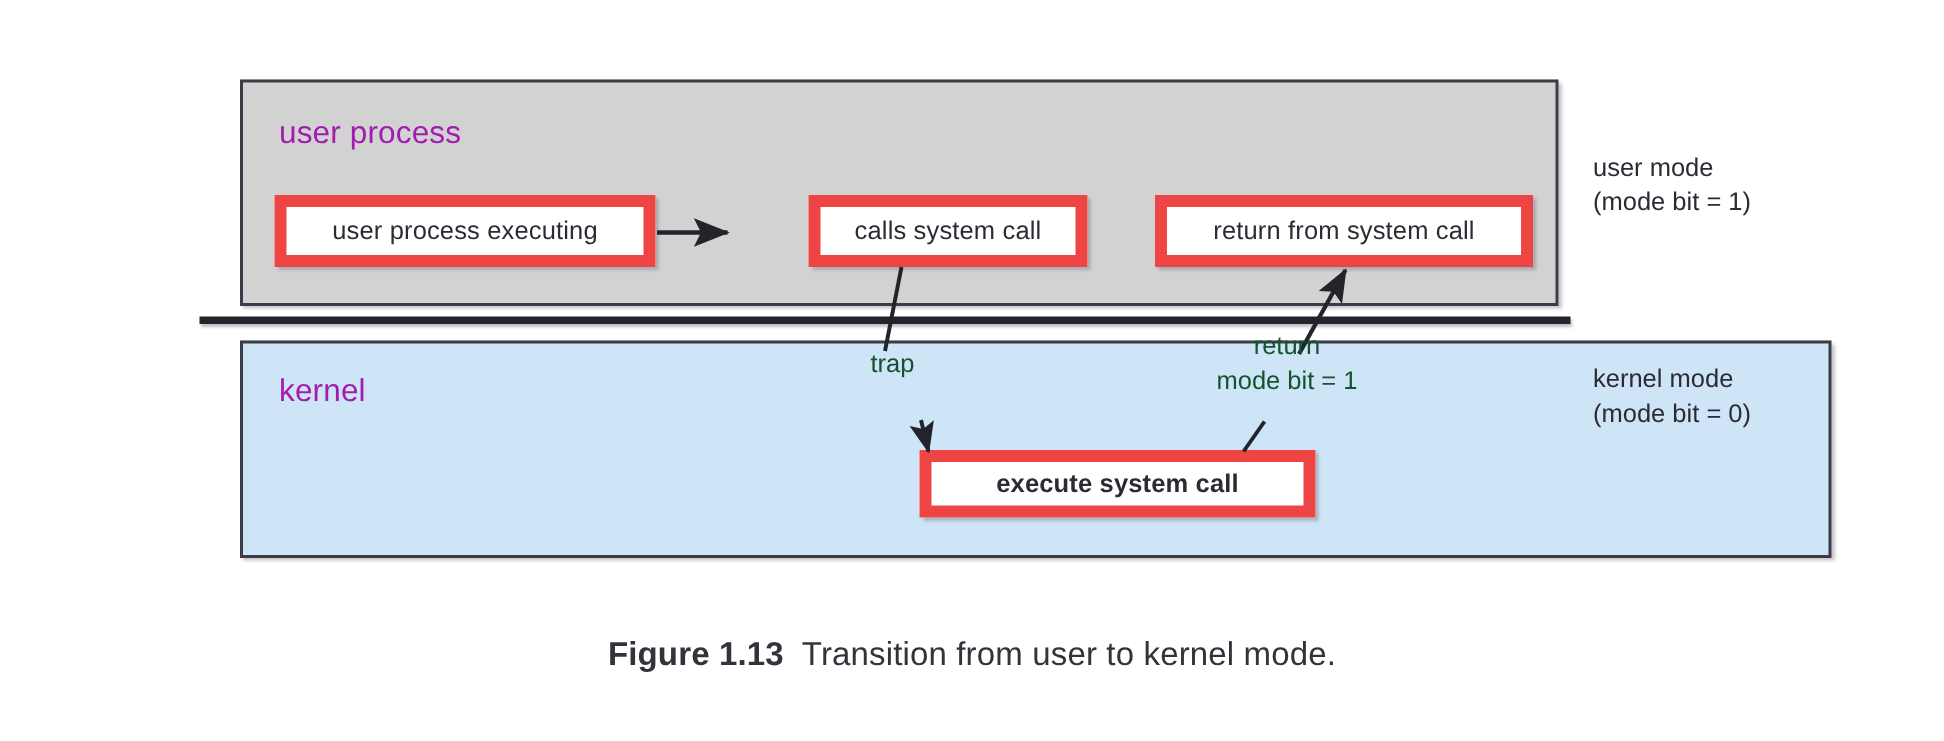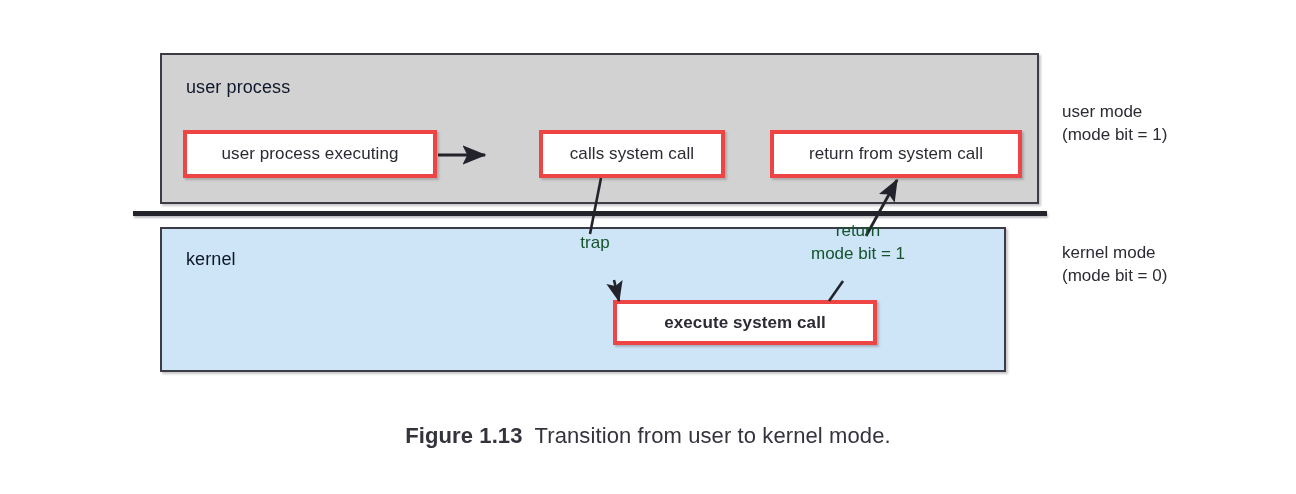--- a/index.html
+++ b/index.html
@@ -32,30 +32,30 @@
   #user-region {
     left: 160px;
     top: 53px;
     width: 879px;
     height: 151px;
     background: #d2d2d2;
   }
   #kernel-region {
     left: 160px;
     top: 227px;
-    width: 846px;
+    width: 1061px;
     height: 145px;
     background: #cde5f7;
   }
 
   .region-label {
     position: absolute;
-    font-size: 18px;
+    font-size: 21px;
     letter-spacing: 0.1px;
-    color: #0f172a;
+    color: #a21caf;
     white-space: nowrap;
   }
   #user-region-label { left: 24px; top: 22px; }
   #kernel-region-label { left: 24px; top: 20px; }
 
   
   #mode-divider {
     position: absolute;
     left: 133px;
     top: 211px;
@@ -63,21 +63,21 @@
     height: 5px;
     background: #23232b;
     box-shadow: 1px 2px 2px rgba(130,130,140,0.5);
   }
 
   
   .node {
     position: absolute;
     box-sizing: border-box;
     background: #ffffff;
-    border: 4px solid #ef4444;
+    border: 8px solid #ef4444;
     box-shadow: 2px 2px 2px rgba(130,130,140,0.5);
     display: flex;
     align-items: center;
     justify-content: center;
     font-size: 17px;
     letter-spacing: 0.1px;
     color: #2b2b33;
     white-space: nowrap;
   }
   #node-user-process-executing { left: 183px; top: 130px; width: 254px; height: 48px; }

